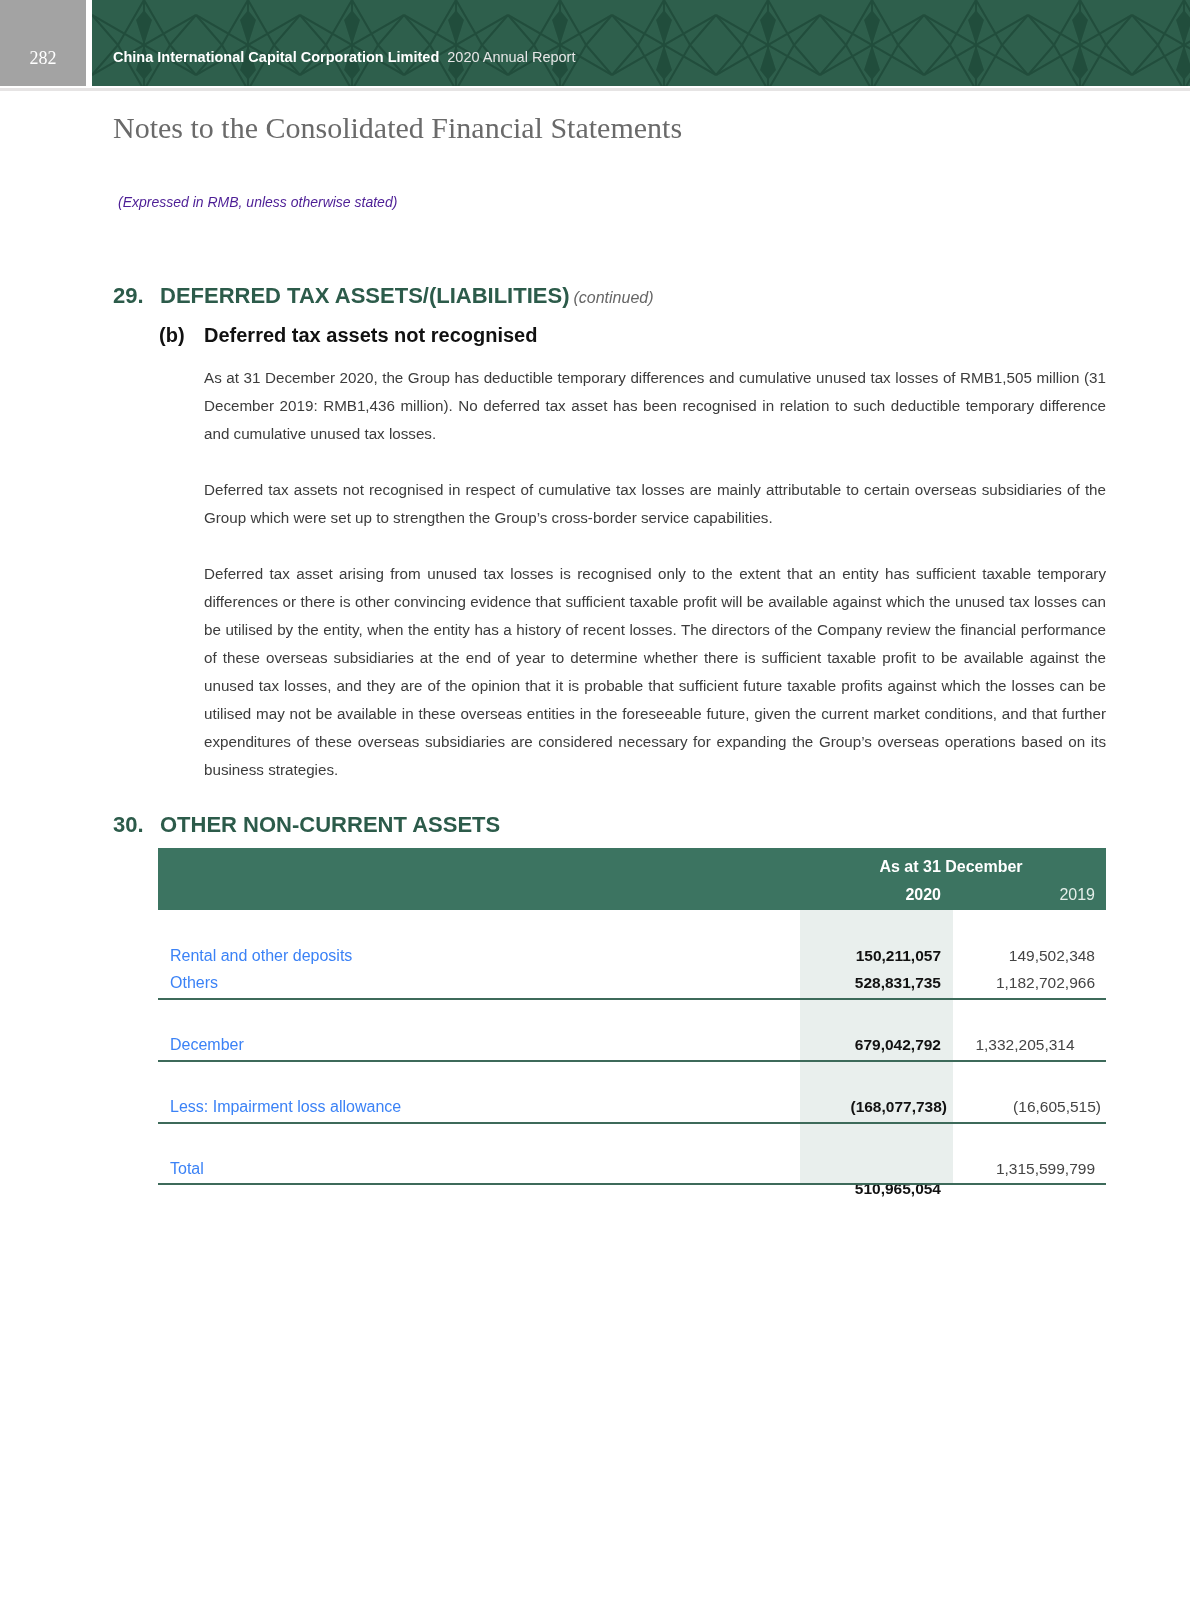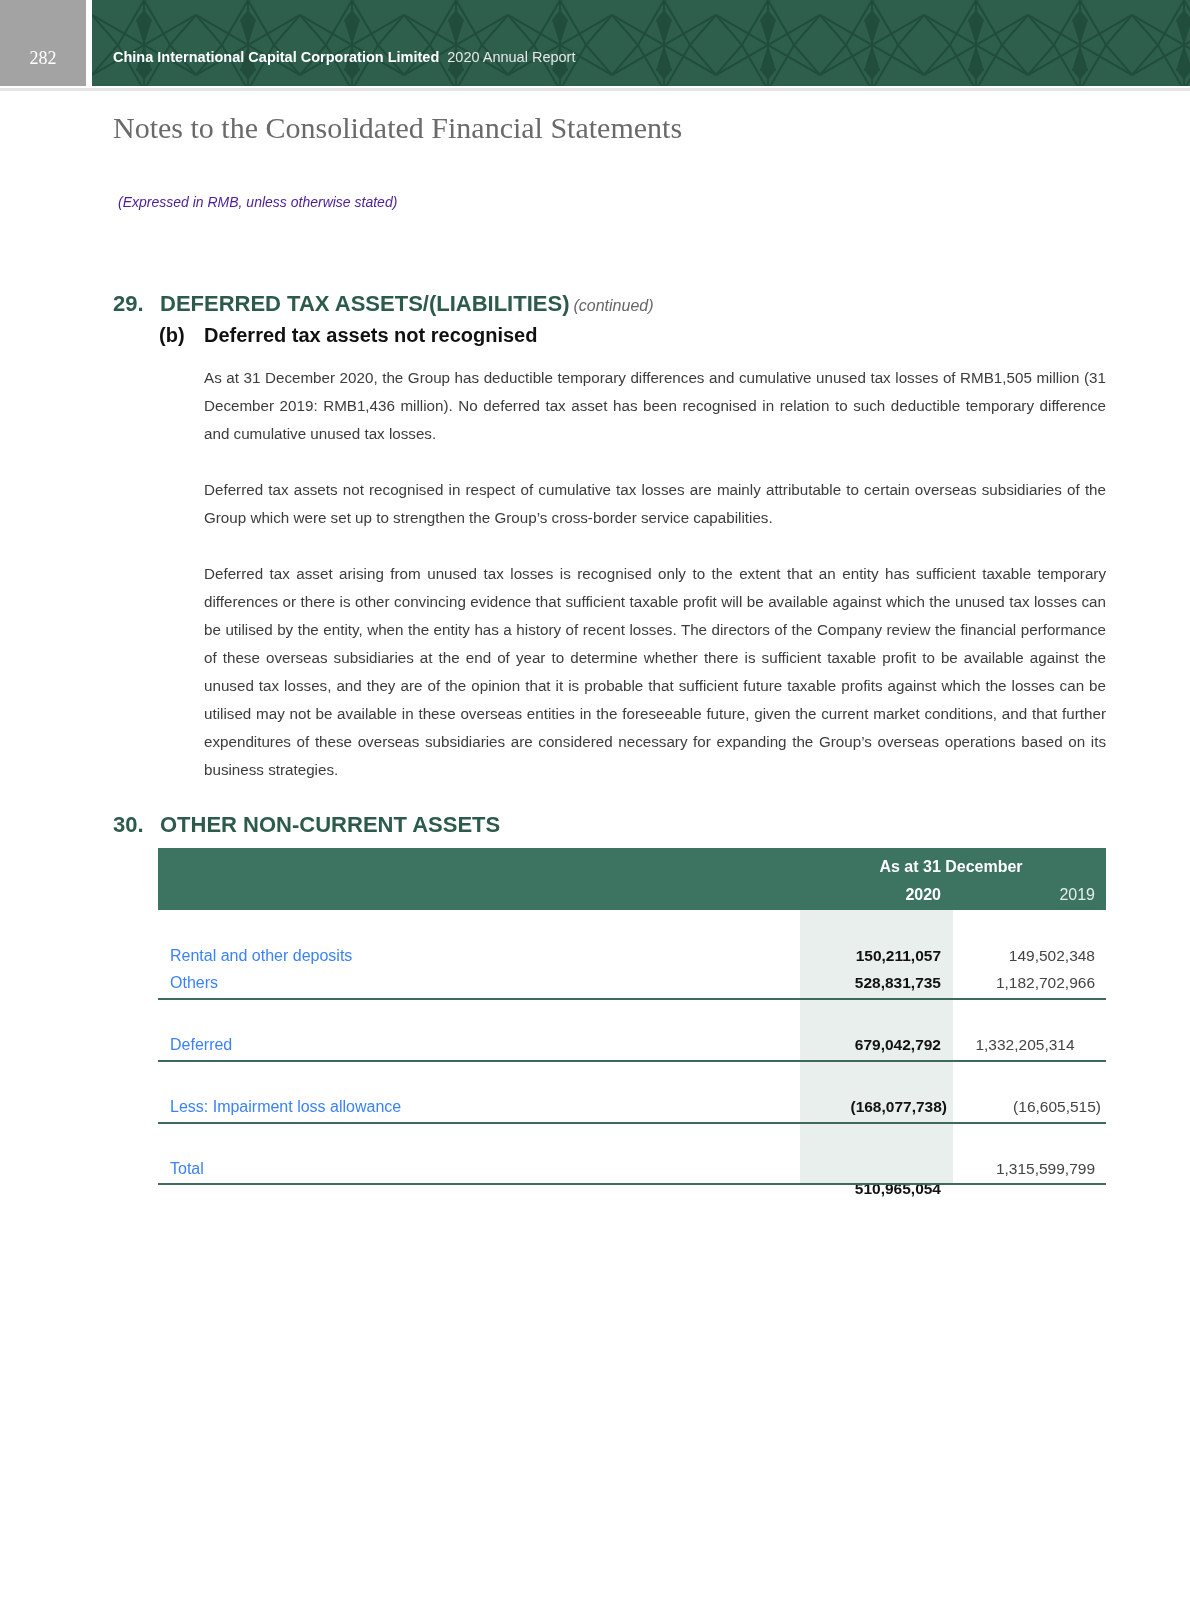--- a/index.html
+++ b/index.html
@@ -104,21 +104,21 @@
   </div>
   <div class="banner-title">
     <span class="company">China International Capital Corporation Limited</span><span class="report">2020 Annual Report</span>
   </div>
   <div class="header-rule"></div>
 </div>
 
 <div class="page-title">Notes to the Consolidated Financial Statements</div>
 <div class="note-expressed">(Expressed in RMB, unless otherwise stated)</div>
 
-<div class="sec-heading" style="top:283px;margin-top:8px;">
+<div class="sec-heading" style="top:283px;">
   <span class="num">29.</span><span>DEFERRED TAX ASSETS/(LIABILITIES)</span><span class="cont">(continued)</span>
 </div>
 <div class="sub-heading">
   <span class="letter">(b)</span><span>Deferred tax assets not recognised</span>
 </div>
 <p class="para" style="top:364px;">As at 31 December 2020, the Group has deductible temporary differences and cumulative unused tax losses of RMB1,505 million (31 December 2019: RMB1,436 million). No deferred tax asset has been recognised in relation to such deductible temporary difference and cumulative unused tax losses.</p>
 <p class="para" style="top:476px;">Deferred tax assets not recognised in respect of cumulative tax losses are mainly attributable to certain overseas subsidiaries of the Group which were set up to strengthen the Group’s cross-border service capabilities.</p>
 <p class="para" style="top:560px;">Deferred tax asset arising from unused tax losses is recognised only to the extent that an entity has sufficient taxable temporary differences or there is other convincing evidence that sufficient taxable profit will be available against which the unused tax losses can be utilised by the entity, when the entity has a history of recent losses. The directors of the Company review the financial performance of these overseas subsidiaries at the end of year to determine whether there is sufficient taxable profit to be available against the unused tax losses, and they are of the opinion that it is probable that sufficient future taxable profits against which the losses can be utilised may not be available in these overseas entities in the foreseeable future, given the current market conditions, and that further expenditures of these overseas subsidiaries are considered necessary for expanding the Group’s overseas operations based on its business strategies.</p>
 
 <div class="sec-heading" style="top:812px;">
@@ -138,21 +138,21 @@
     <div class="row-v2019" style="top:947px;">149,502,348</div>
   </div>
   <div>
     <div class="row-label" style="top:974px;">Others</div>
     <div class="row-v2020" style="top:974px;">528,831,735</div>
     <div class="row-v2019" style="top:974px;">1,182,702,966</div>
   </div>
   <div class="rule" style="top:998px;"></div>
 
   <div>
-    <div class="row-label" style="top:1036px;">Deferred</div>
+    <div class="row-label" style="top:1036px;">December</div>
     <div class="row-v2020" style="top:1036px;">679,042,792</div>
     <div class="row-v2019" style="top:1036px;text-align:center;">1,332,205,314</div>
   </div>
   <div class="rule" style="top:1060px;"></div>
 
   <div>
     <div class="row-label" style="top:1098px;">Less: Impairment loss allowance</div>
     <div class="row-v2020 paren" style="top:1098px;">(168,077,738)</div>
     <div class="row-v2019 paren" style="top:1098px;">(16,605,515)</div>
   </div>

